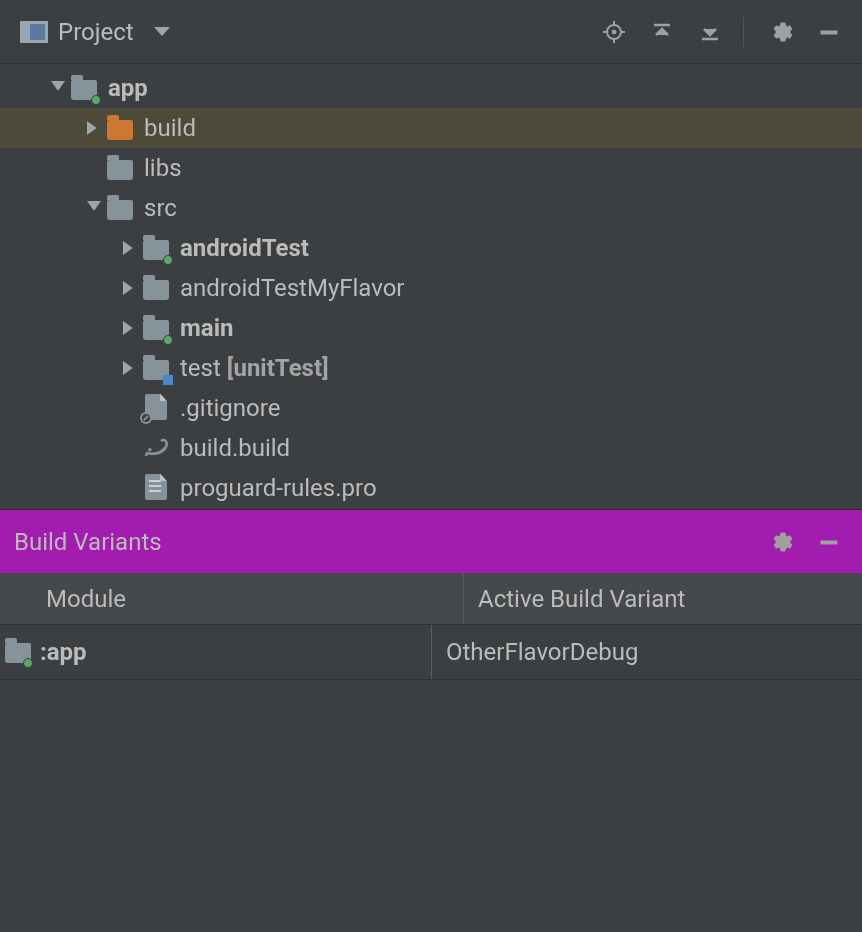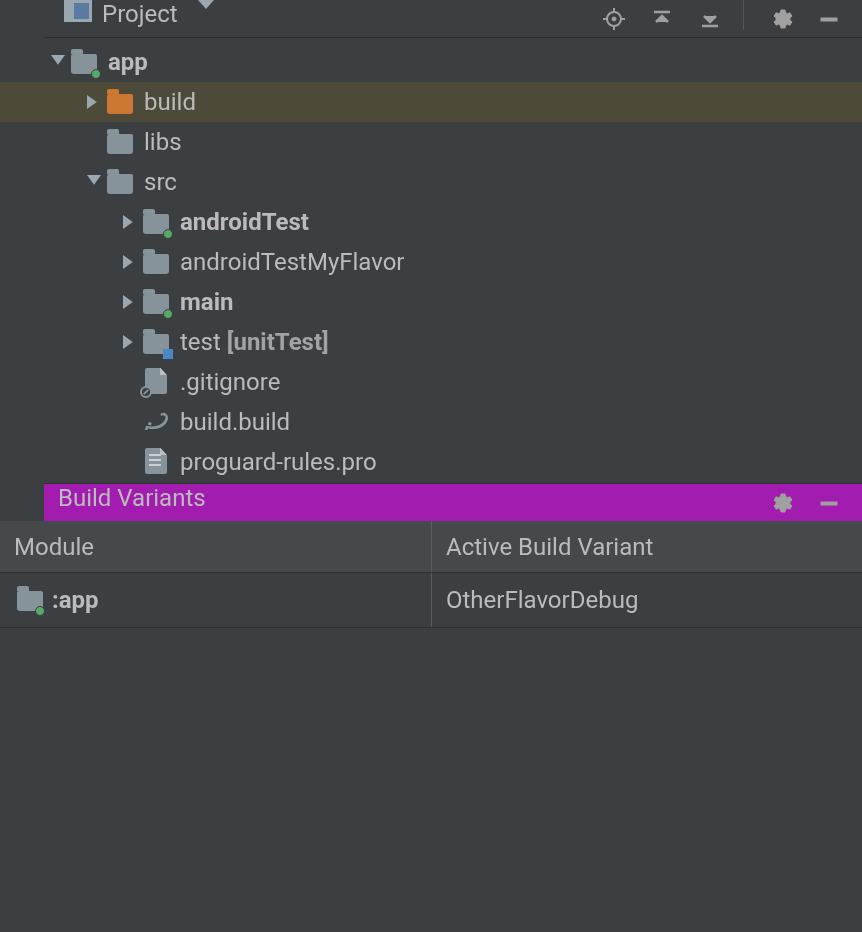--- a/index.html
+++ b/index.html
@@ -7,26 +7,26 @@
     width: 862px;
     height: 932px;
     font-family: -apple-system, "Segoe UI", Roboto, sans-serif;
     background: #3c3f41;
     color: #bbbbbb;
     overflow: hidden;
     font-size: 24px;
   }
 
   .panel-header {
-    height: 38px;
+    height: 64px;
     background: #3c3f41;
     border-bottom: 1px solid #2d2f30;
     display: flex;
+    align-items: center;
     padding: 0 14px 0 20px;
-    margin-left: 44px;
   }
   .panel-header.variants {
     background: #a21caf;
     border-top: 1px solid #2d2f30;
     border-bottom: none;
     padding-left: 14px;
   }
   .panel-title {
     color: #bbbbbb;
     margin-left: 10px;
@@ -182,36 +182,37 @@
     color:#87939a;
   }
 
   
   .bv-table { display: flex; flex-direction: column; }
   .bv-header-row {
     display: flex;
     height: 52px;
     background: #45494b;
     border-bottom: 1px solid #2d2f30;
+    padding-left: 32px;
   }
   .bv-cell {
     display: flex;
     align-items: center;
     padding: 0 14px;
     color: #bbbbbb;
   }
   .bv-col-module { width: 432px; border-right: 1px solid #5a5d5f; }
   .bv-col-variant { flex: 1; }
   .bv-data-row {
     display: flex;
     height: 55px;
     background: #3c3f41;
     border-bottom: 1px solid #2d2f30;
   }
-  .bv-data-row .bv-col-module { border-right: 1px solid #5a5d5f; padding-left: 16px; }
+  .bv-data-row .bv-col-module { border-right: 1px solid #5a5d5f; padding-left: 4px; }
   .bv-mod-icon {
     width: 26px; height: 26px;
     position: relative;
     margin-right: 10px;
   }
   .bv-fill { flex:1; background:#3c3f41; }
 </style>
 </head>
 <body>
 

